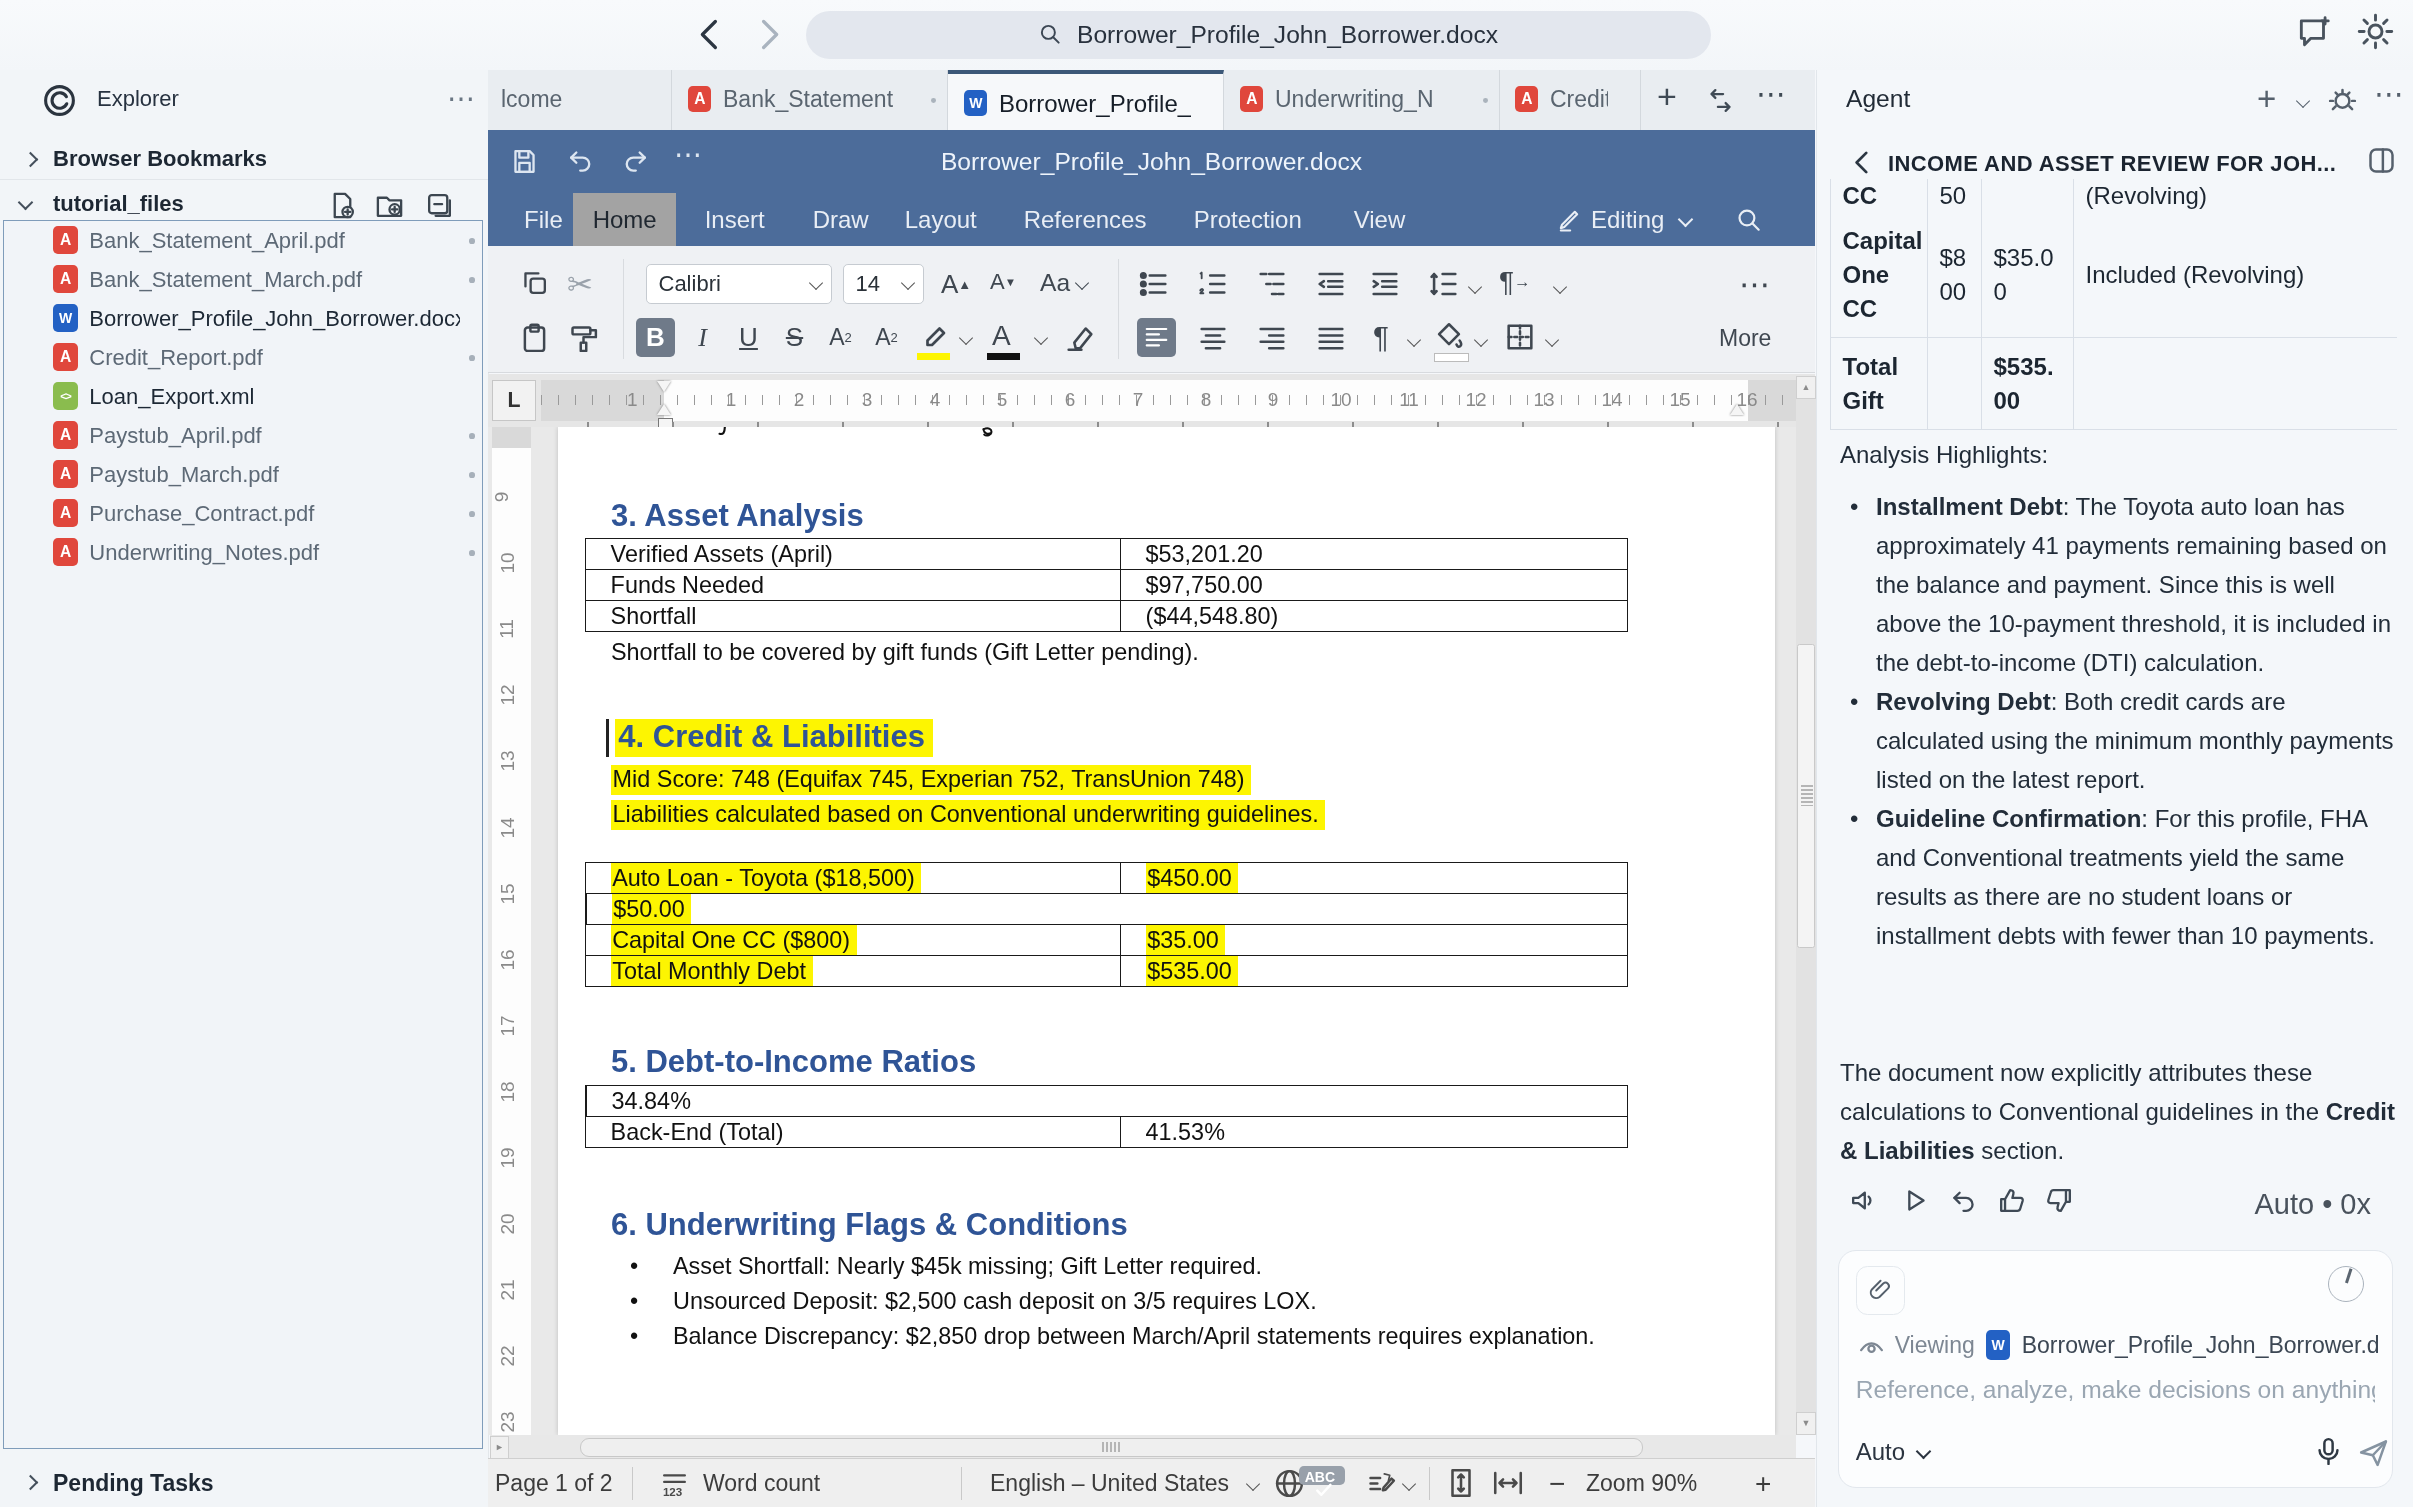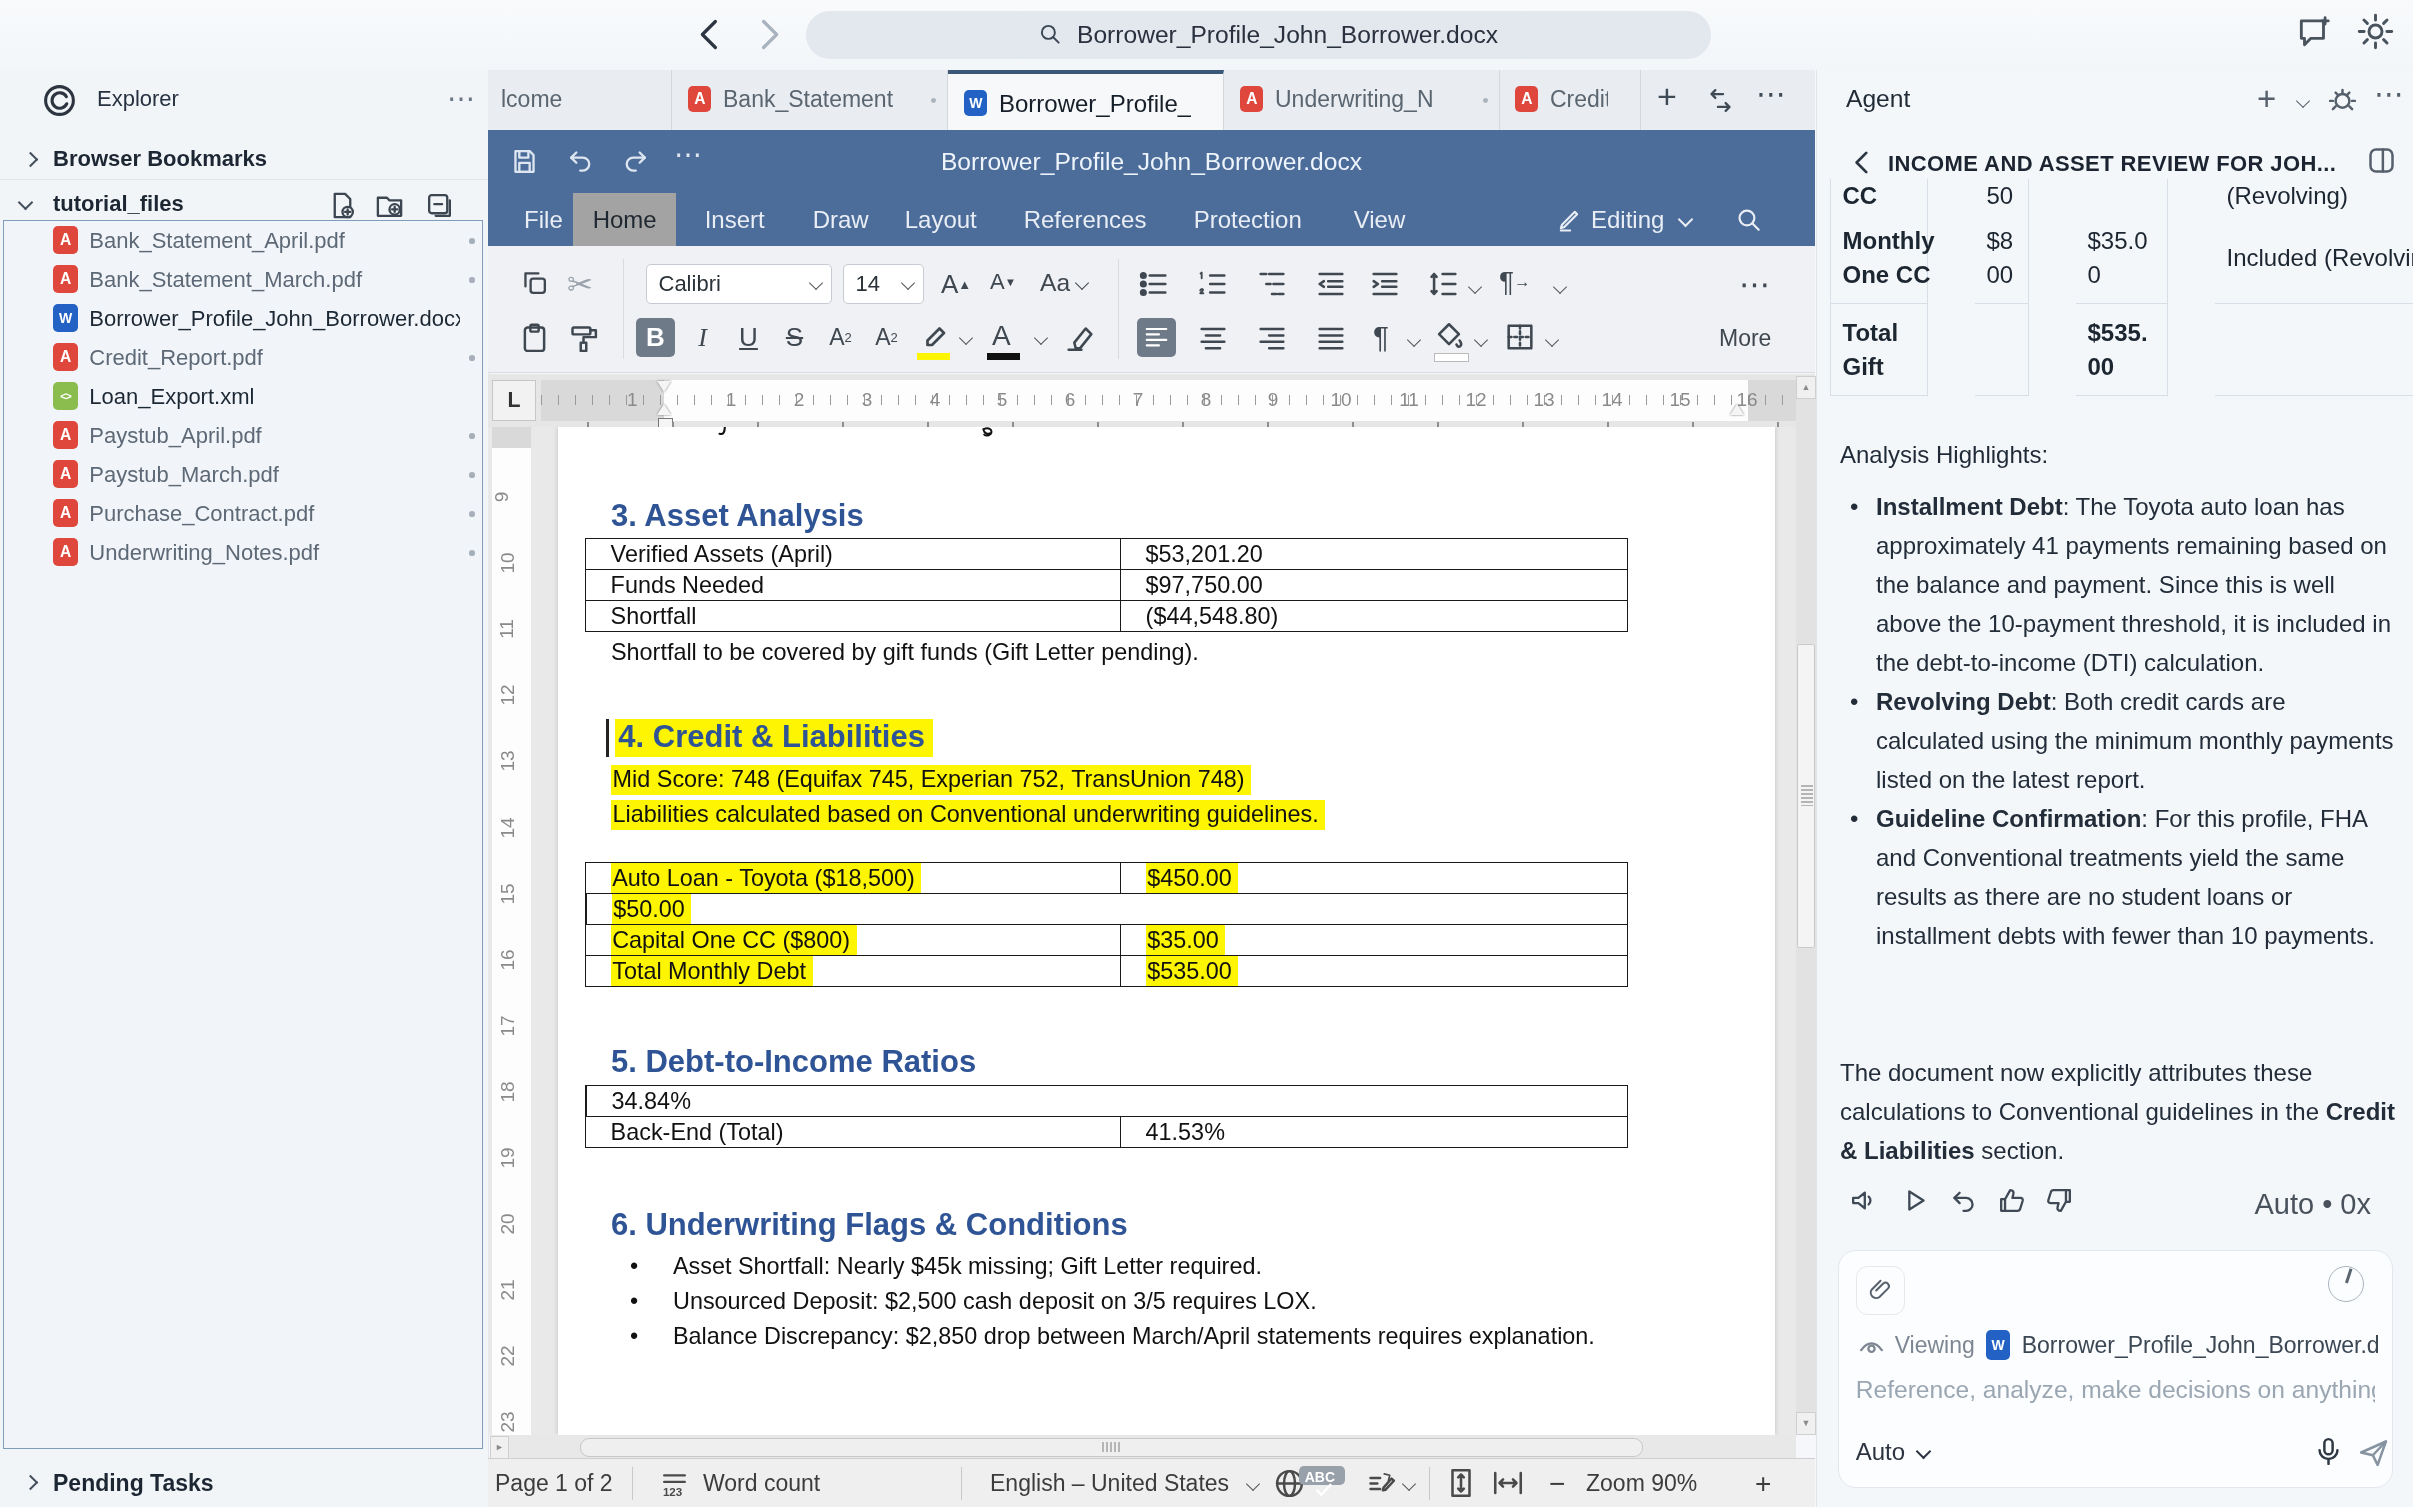--- a/index.html
+++ b/index.html
@@ -131,21 +131,21 @@
   .st-ic{position:absolute;top:9.9px;color:#4a4a4a;}
   #spellbox{position:absolute;left:811px;top:6.6px;width:46px;height:19px;background:#98a0aa;border-radius:4.9px;color:#fff;}
   
   #agent{left:1816px;top:70px;width:598px;height:1437px;background:#f4f7fa;border-left:1.6px solid #e1e6eb;box-sizing:border-box;}
   #ag-title{left:29px;top:14.8px;font-size:24.6px;color:#212b36;font-weight:500;}
   .ag-hic{position:absolute;top:13px;color:#55606c;}
   #ag-back{left:29.6px;top:76px;color:#2b3642;}
   #ag-thread{left:71px;top:81px;font-size:22px;font-weight:bold;color:#1b2430;letter-spacing:0.4px;white-space:nowrap;}
   #ag-panelic{left:548px;top:74px;color:#55606c;}
   #ag-table{left:13px;top:109px;width:566px;}
-  .agr{display:grid;grid-template-columns:98px 54px 92px 323px;gap:47px;}
+  .agr{display:grid;grid-template-columns:98px 54px 92px 323px;}
   .agc{border-right:1.2px solid #d9dfe7;border-bottom:1.2px solid #d9dfe7;padding:11.5px 11.5px;font-size:24px;line-height:34px;color:#1c2631;display:flex;align-items:center;}
   .agr .agc:first-child{border-left:1.2px solid #d9dfe7;font-weight:bold;}
   .agr .agc:last-child{border-right:none;}
   .agr.clip{height:33px;overflow:hidden;}
   .agr.clip .agc{align-items:flex-start;padding-top:0;border-bottom:1.2px solid #d9dfe7;}
   .agc.brk{word-break:break-all;}
   .agr.total .agc{font-weight:bold;}
   #ag-highlights{left:23px;top:371px;font-size:24px;color:#1f2a36;}
   #ag-bullets{left:23px;top:417px;width:557px;}
   .ag-li{position:relative;padding-left:36px;font-size:24px;line-height:39px;color:#222d39;}
@@ -663,21 +663,21 @@
       </svg>
 
     <div id="ag-table" class="abs">
         <div class="agr clip">
           <div class="agc">CC</div>
           <div class="agc brk">500</div>
           <div class="agc brk"></div>
           <div class="agc">(Revolving)</div>
         </div>
         <div class="agr ">
-          <div class="agc">Monthly One CC</div>
+          <div class="agc">Capital One CC</div>
           <div class="agc brk">$800</div>
           <div class="agc brk">$35.00</div>
           <div class="agc">Included (Revolving)</div>
         </div>
         <div class="agr  total">
           <div class="agc">Total Gift</div>
           <div class="agc brk"></div>
           <div class="agc brk">$535.00</div>
           <div class="agc"></div>
         </div>

